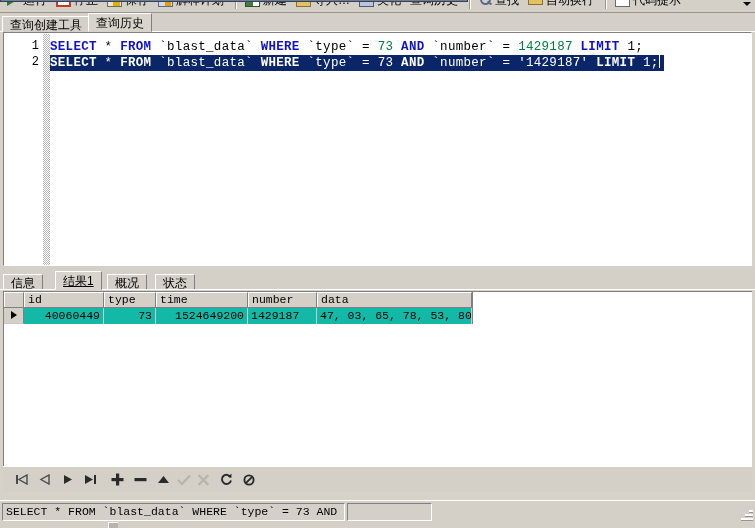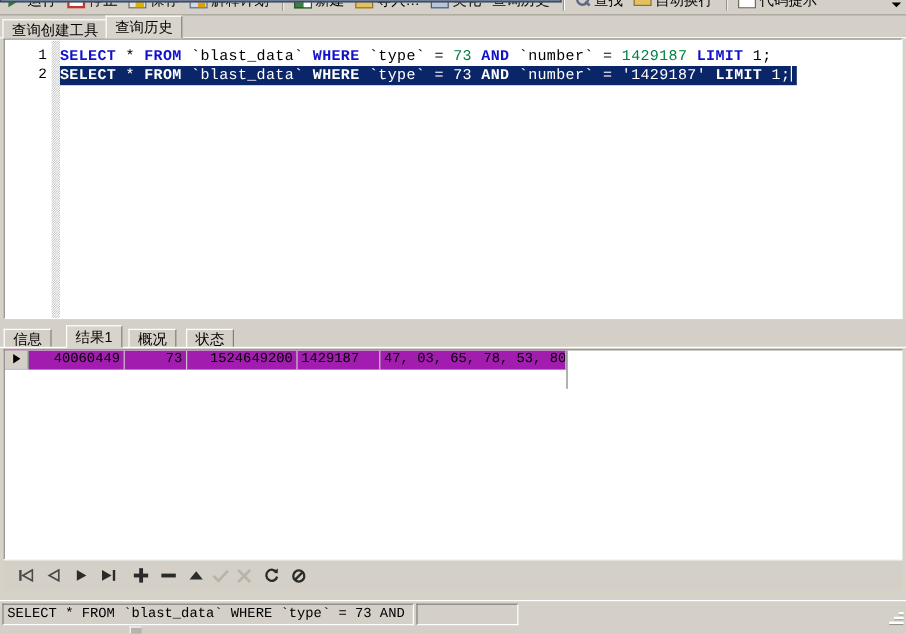--- a/index.html
+++ b/index.html
@@ -300,21 +300,21 @@
     border-left: 1px solid #fff;
     padding-left: 3px;
     font-family: "Liberation Mono", monospace;
     font-size: 11.5px;
     white-space: nowrap;
     overflow: hidden;
   }
   .grow {
     position: relative;
     height: 16px;
-    background: #a21caf;
+    background: #14b8a6;
   }
   .gc {
     position: absolute;
     top: 0;
     height: 16px;
     line-height: 15px;
     box-sizing: border-box;
     border-right: 1px solid #c8c8c8;
     padding: 0 3px;
     font-family: "Liberation Mono", monospace;
@@ -513,33 +513,41 @@
       </div>
     </div>
   </div>
 
   <div class="splitter"></div>
 
   <div class="rtabstrip">
     <div class="rtab inactive" style="left:3px;">
       <span>信息</span>
     </div>
-    <div class="rtab active" style="left:55px;">
+    <div class="rtab active" style="left:55px;text-decoration:underline;">
       <span>结果1</span>
     </div>
     <div class="rtab inactive" style="left:107px;">
       <span>概况</span>
     </div>
     <div class="rtab inactive" style="left:155px;">
       <span>状态</span>
     </div>
   </div>
 
   <div class="grid-frame">
     <div class="grid" id="grid-root">
+      <div class="ghead" id="grid-head">
+        <div class="corner"></div>
+      <div class="gh" style="left: 20px; width: 80px;">id</div>
+          <div class="gh" style="left: 100px; width: 52px;">type</div>
+          <div class="gh" style="left: 152px; width: 92px;">time</div>
+          <div class="gh" style="left: 244px; width: 69px;">number</div>
+          <div class="gh" style="left: 313px; width: 155px;">data</div>
+        </div>
       <div id="grid-rows">
           <div class="grow">
             <div class="rowind">
               <span class="tri"></span>
             </div>
             <div class="gc right" style="left: 20px; width: 80px;">40060449</div>
             <div class="gc right" style="left: 100px; width: 52px;">73</div>
             <div class="gc right" style="left: 152px; width: 92px;">1524649200</div>
             <div class="gc" style="left: 244px; width: 69px;">1429187</div>
             <div class="gc" style="left: 313px; width: 155px;">47, 03, 65, 78, 53, 80, 45, 35, '</div>

